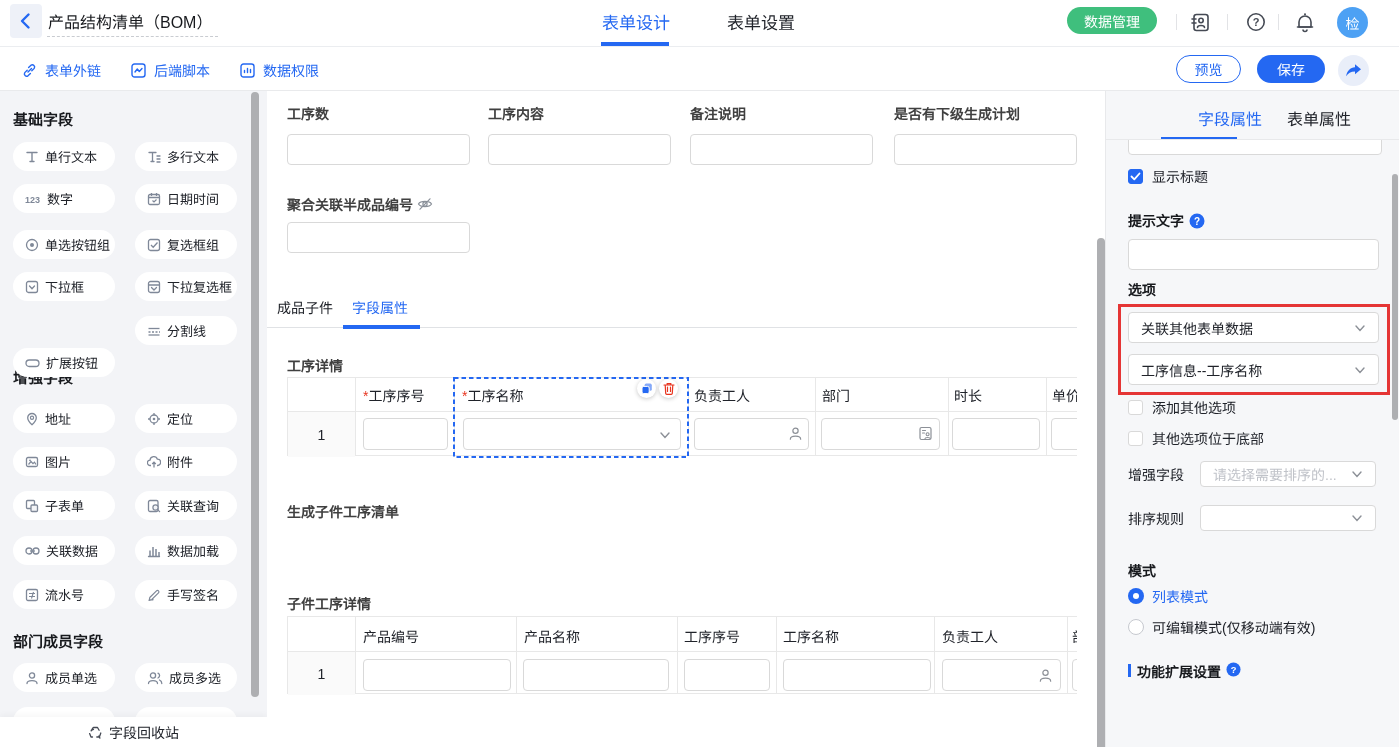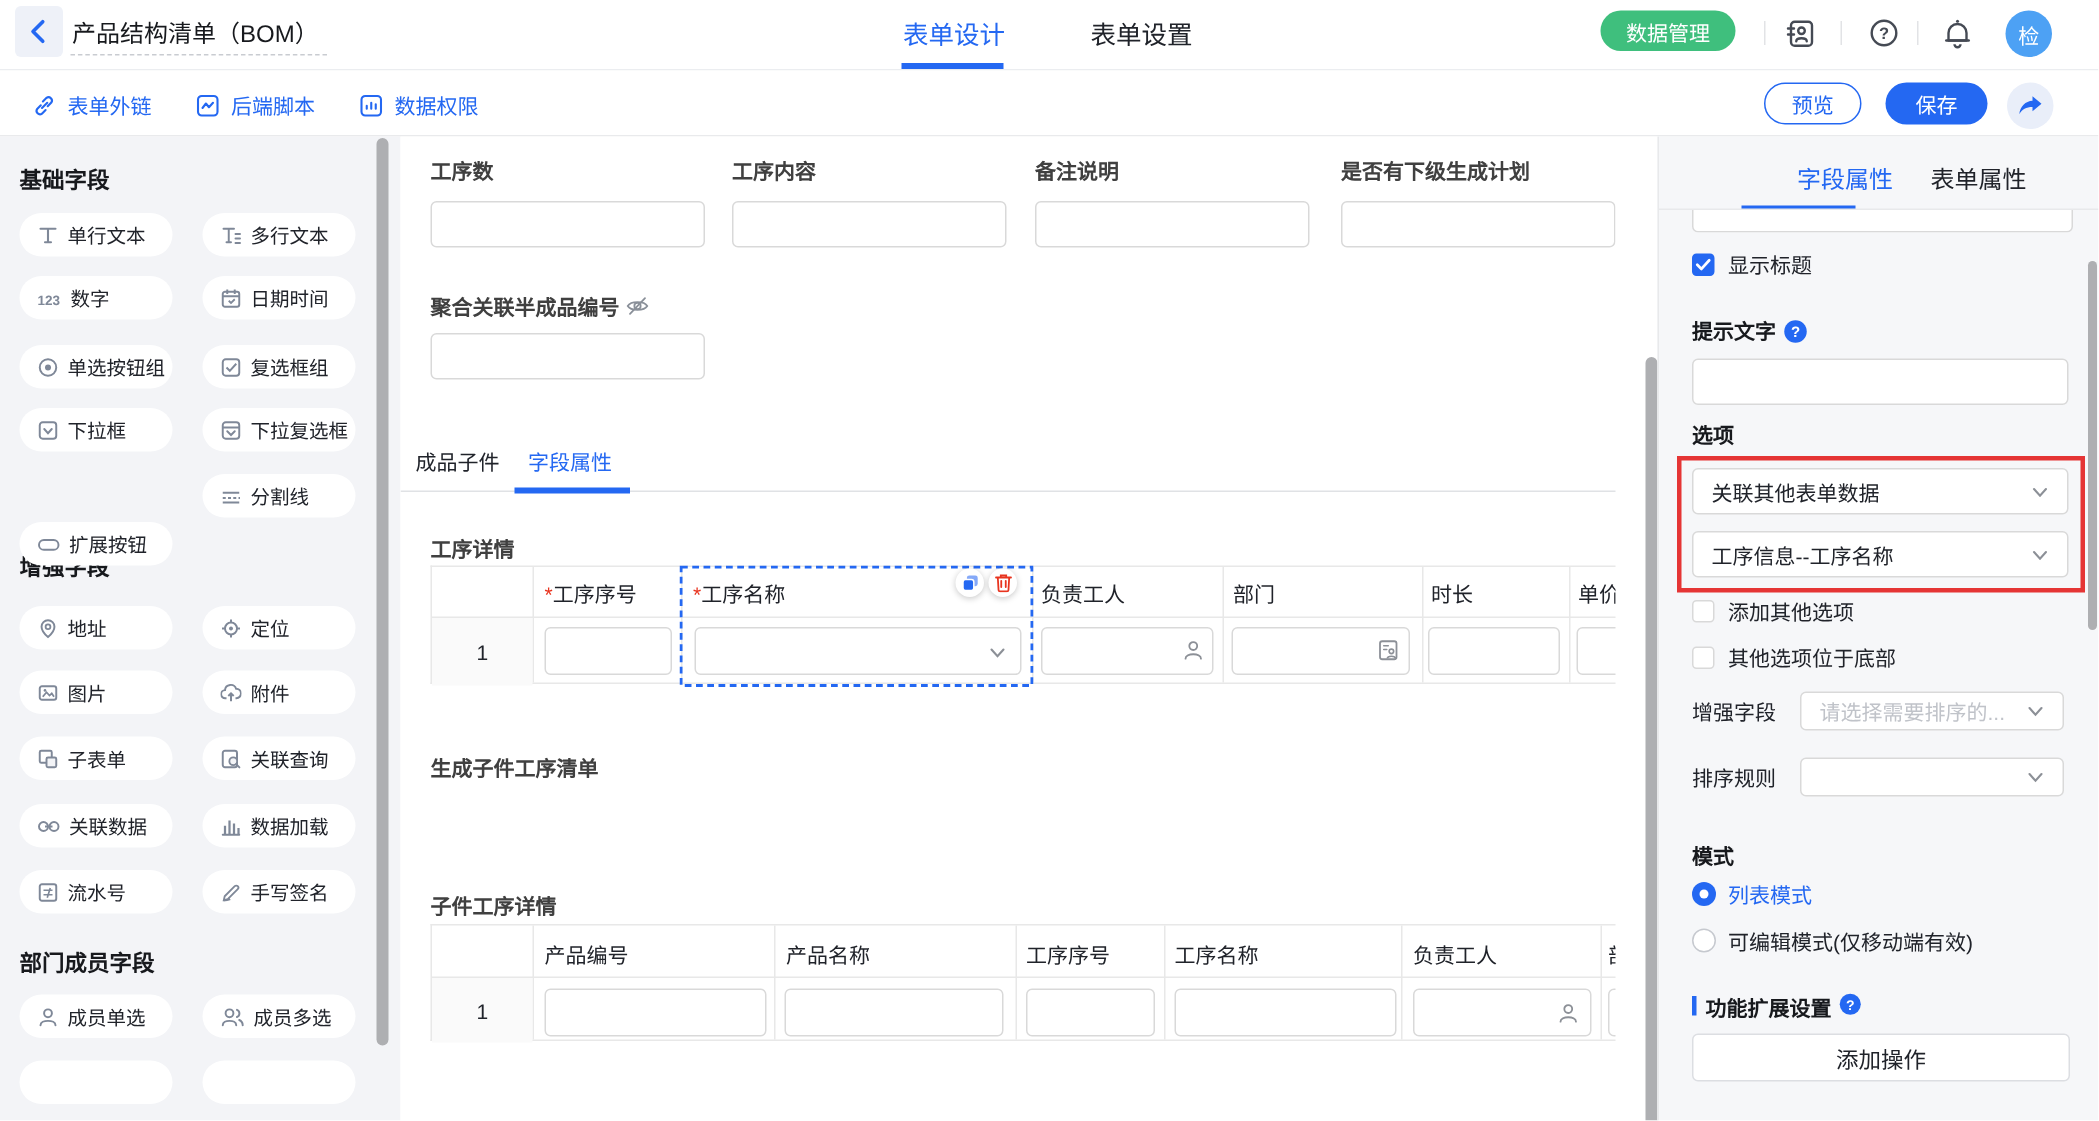--- a/index.html
+++ b/index.html
@@ -227,20 +227,26 @@
         <circle cx="7" cy="4.5" r="2.6" fill="none" stroke="#7f8898" stroke-width="1.3"></circle>
         <path d="M2 12.5 C2 8.6 12 8.6 12 12.5" fill="none" stroke="#7f8898" stroke-width="1.3" stroke-linecap="round"></path>
       </svg>成员单选</div>
   <div class="pill pc2" style="top:572px;"><svg width="16" height="14" viewBox="0 0 16 14">
         <circle cx="6" cy="4.5" r="2.6" fill="none" stroke="#7f8898" stroke-width="1.3"></circle>
         <path d="M1.5 12.5 C1.5 8.6 10.5 8.6 10.5 12.5" fill="none" stroke="#7f8898" stroke-width="1.3" stroke-linecap="round"></path>
         <path d="M11 2.2 a2.6 2.6 0 0 1 0 4.8 M12.5 9 c1.6.7 2.3 1.8 2.3 3.5" fill="none" stroke="#7f8898" stroke-width="1.3" stroke-linecap="round"></path>
       </svg>成员多选</div>
   <div class="pill pc1" style="top:616px;"></div>
   <div class="pill pc2" style="top:616px;"></div>
+  <div id="recycle">
+    <svg width="15" height="15" viewBox="0 0 15 15">
+        <path d="M5.5 2.5 h4 l1.6 2.8 M12.8 8 l-1.4 4 h-2.6 M4.5 12 H3 L1.6 8.6 M3.2 5.3 l2.3-.9 M10.9 11l1 2.1 M4.9 2.9 3.2 5.9" fill="none" stroke="#454a54" stroke-width="1.3" stroke-linecap="round" stroke-linejoin="round"></path>
+      </svg>
+    字段回收站
+  </div>
   <div id="sb-thumb"></div>
 </div>
 
 <div id="canvas">
  <div id="cv-clip">
 
   <div class="cv-lbl" style="left:20px; top:12px;">工序数</div>
   <div class="cv-lbl" style="left:221px; top:12px;">工序内容</div>
   <div class="cv-lbl" style="left:423px; top:12px;">备注说明</div>
   <div class="cv-lbl" style="left:627px; top:12px;">是否有下级生成计划</div>
@@ -402,15 +408,14 @@
   <div class="ptext blue" style="left:46px; top:495px;">列表模式</div>
   <div class="radio" style="top:528px; border:1px solid #c6c9cf; background:#fff;"></div>
   <div class="ptext" style="left:46px; top:526px;">可编辑模式(仅移动端有效)</div>
 
   <div class="abs" style="left:22px; top:573px; width:3px; height:13px; background:#2468f2;"></div>
   <div class="pbold" style="left:31px; top:570px;">功能扩展设置</div>
   <svg class="abs" style="left:120px; top:571px;" width="15" height="15" viewBox="0 0 16 16">
       <circle cx="8" cy="8" r="7.5" fill="#2468f2"></circle>
       <text x="8" y="11.8" text-anchor="middle" font-size="10" font-weight="bold" fill="#fff" font-family="Liberation Sans">?</text>
     </svg>
-  <div class="abs" style="left:22px; top:598px; width:252px; height:32px; background:#fff; border:1px solid #dcdee2; border-radius:4px; display:flex; align-items:center; justify-content:center; font-size:15px; color:#20232a;">添加操作</div>
   <div id="pn-thumb"></div>
 </div>
 
 </body></html>

